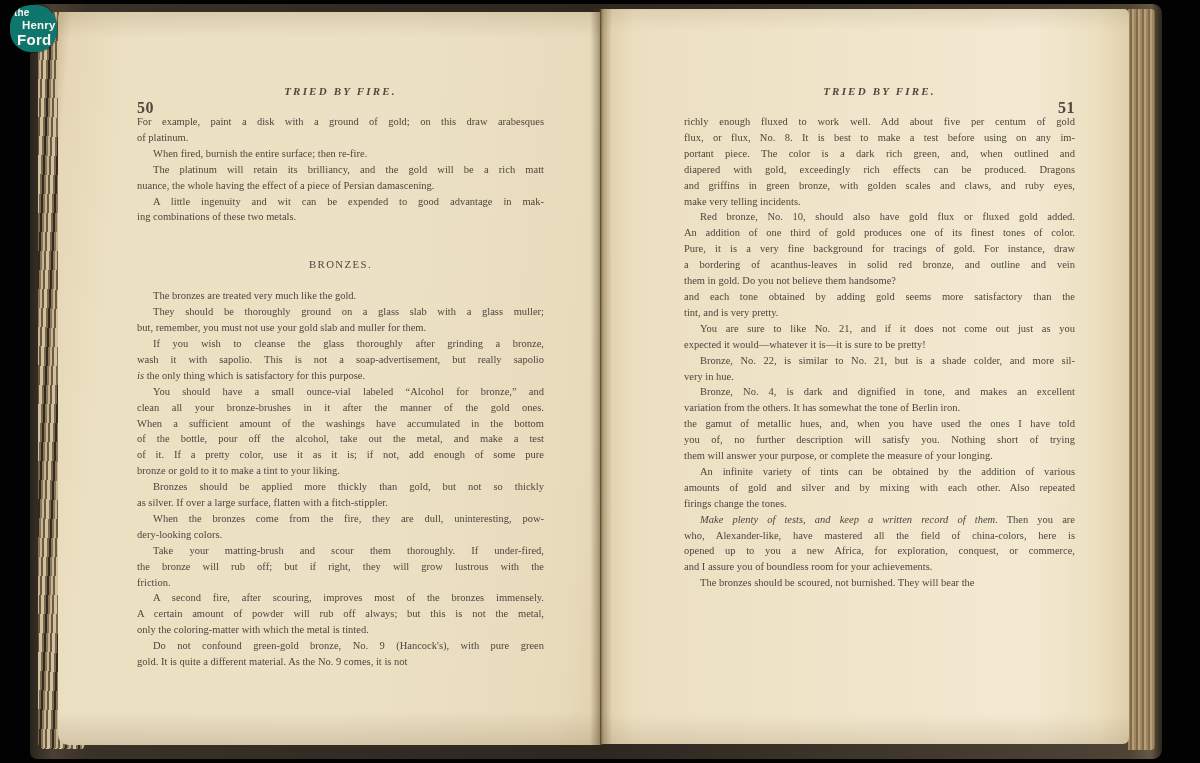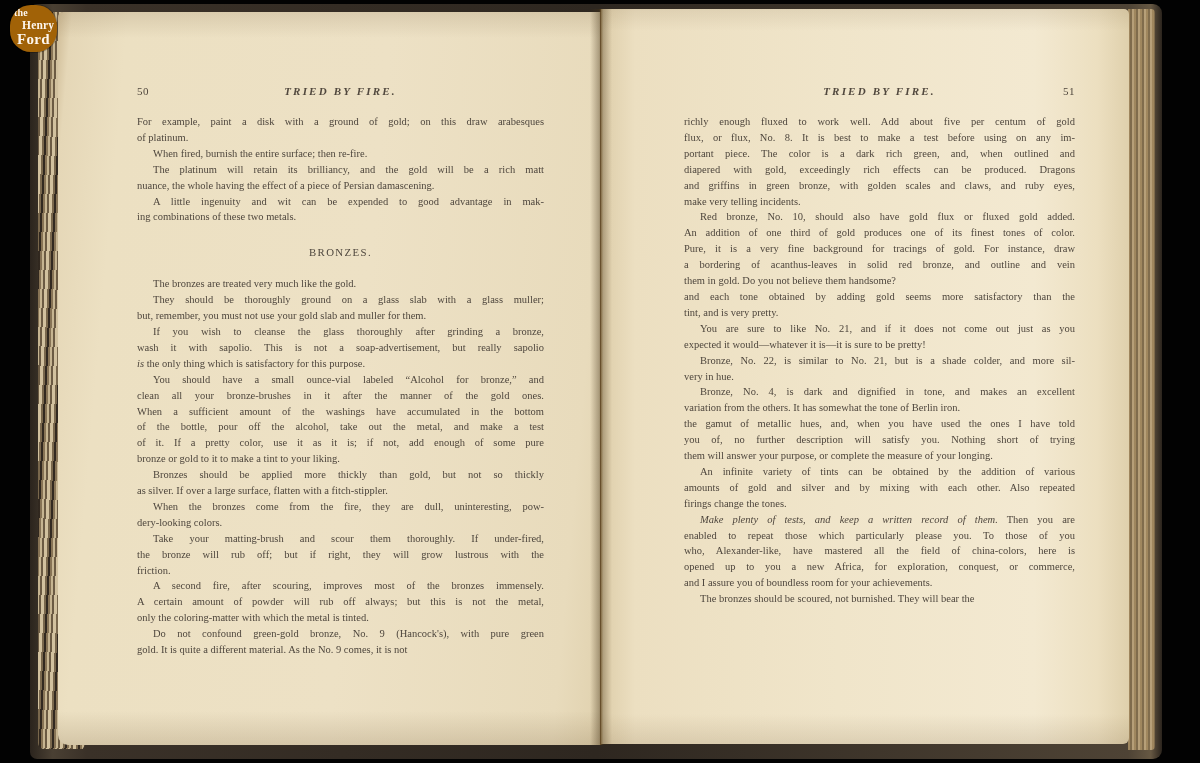--- a/index.html
+++ b/index.html
@@ -32,31 +32,31 @@
           linear-gradient(90deg,#ddcda9 0,#ecdfc1 34px,#f0e5ca 45%,#f3e9d1 82%,#ecdfc0 94%,#dfd0ac 100%);}
   .gutter{position:absolute;left:590px;top:9px;width:22px;height:736px;
         background:linear-gradient(90deg,rgba(70,52,24,0) 0,rgba(70,52,24,.38) 42%,rgba(101,77,38,.75) 50%,rgba(70,52,24,.30) 60%,rgba(70,52,24,0) 100%);}
   .gutter::after{content:"";position:absolute;left:10px;top:0;bottom:0;width:1px;background:rgba(92,68,32,.8);}
   
   .page-text{position:absolute;color:#4e463d;font-size:10.5px;line-height:15.9px;}
   .text-left{left:137px;top:84px;width:407px;}
   .text-right{left:684px;top:84px;width:391px;}
   .running-head{position:relative;height:17px;text-align:center;font-style:italic;font-weight:bold;
         font-size:11px;letter-spacing:2.2px;color:#51483e;}
-  .pagenum{position:absolute;top:0;font-style:normal;font-weight:normal;letter-spacing:.5px;font-size:11px;}
+  .pagenum{position:absolute;top:16px;font-style:normal;font-weight:bold;letter-spacing:.5px;font-size:16px;}
   .text-left .pagenum{left:0;}
   .text-right .pagenum{right:0;}
   .page-body{margin-top:13px;}
   .line{text-align:justify;text-align-last:justify;}
   .line.para-end{text-align-last:left;}
   .line.indent{text-indent:16px;}
-  .section-heading{margin:20px 0 15px;text-align:center;letter-spacing:1.4px;font-size:10.8px;color:#4e463d;}
+  .section-heading{margin:32px 0 15px;text-align:center;letter-spacing:1.4px;font-size:10.8px;color:#4e463d;}
   
-  .logo{position:absolute;left:10px;top:5px;width:47px;height:47px;background:#a16207;
-        font-family:Liberation Serif, serif;color:#fdf6ee;overflow:hidden;
+  .logo{position:absolute;left:10px;top:5px;width:47px;height:47px;background:#0f766e;
+        font-family:Liberation Sans, sans-serif;color:#fdf6ee;overflow:hidden;
         box-shadow:0 0 0 1px rgba(0,0,0,.25);border-radius:21px;}
   .logo-the{display:block;font-size:10px;font-weight:600;line-height:10px;margin:3px 0 0 4px;letter-spacing:.2px;}
   .logo-henry{display:block;font-size:11.5px;font-weight:bold;line-height:12px;margin:1px 12px 0 12px;letter-spacing:.2px;}
   .logo-ford{display:block;font-size:15px;font-weight:bold;line-height:15px;margin:1px 0 0 7px;letter-spacing:.3px;}
 </style>
 </head>
 <body>
 
 <div class="stage">
 
@@ -135,21 +135,20 @@
         <div class="line para-end">very in hue.</div>
         <div class="line indent">Bronze, No. 4, is dark and dignified in tone, and makes an excellent</div>
         <div class="line para-end">variation from the others. It has somewhat the tone of Berlin iron.</div>
         <div class="line">the gamut of metallic hues, and, when you have used the ones I have told</div>
         <div class="line">you of, no further description will satisfy you. Nothing short of trying</div>
         <div class="line para-end">them will answer your purpose, or complete the measure of your longing.</div>
         <div class="line indent">An infinite variety of tints can be obtained by the addition of various</div>
         <div class="line">amounts of gold and silver and by mixing with each other. Also repeated</div>
         <div class="line para-end">firings change the tones.</div>
         <div class="line indent"><i>Make plenty of tests, and keep a written record of them.</i> Then you are</div>
-        <div class="line">enabled to repeat those which particularly please you. To those of you</div>
         <div class="line">who, Alexander-like, have mastered all the field of china-colors, here is</div>
         <div class="line">opened up to you a new Africa, for exploration, conquest, or commerce,</div>
         <div class="line para-end">and I assure you of boundless room for your achievements.</div>
         <div class="line para-end indent">The bronzes should be scoured, not burnished. They will bear the</div>
       </div>
   </div>
 
   <div class="logo">
     <span class="logo-the">the</span>
     <span class="logo-henry">Henry</span>

